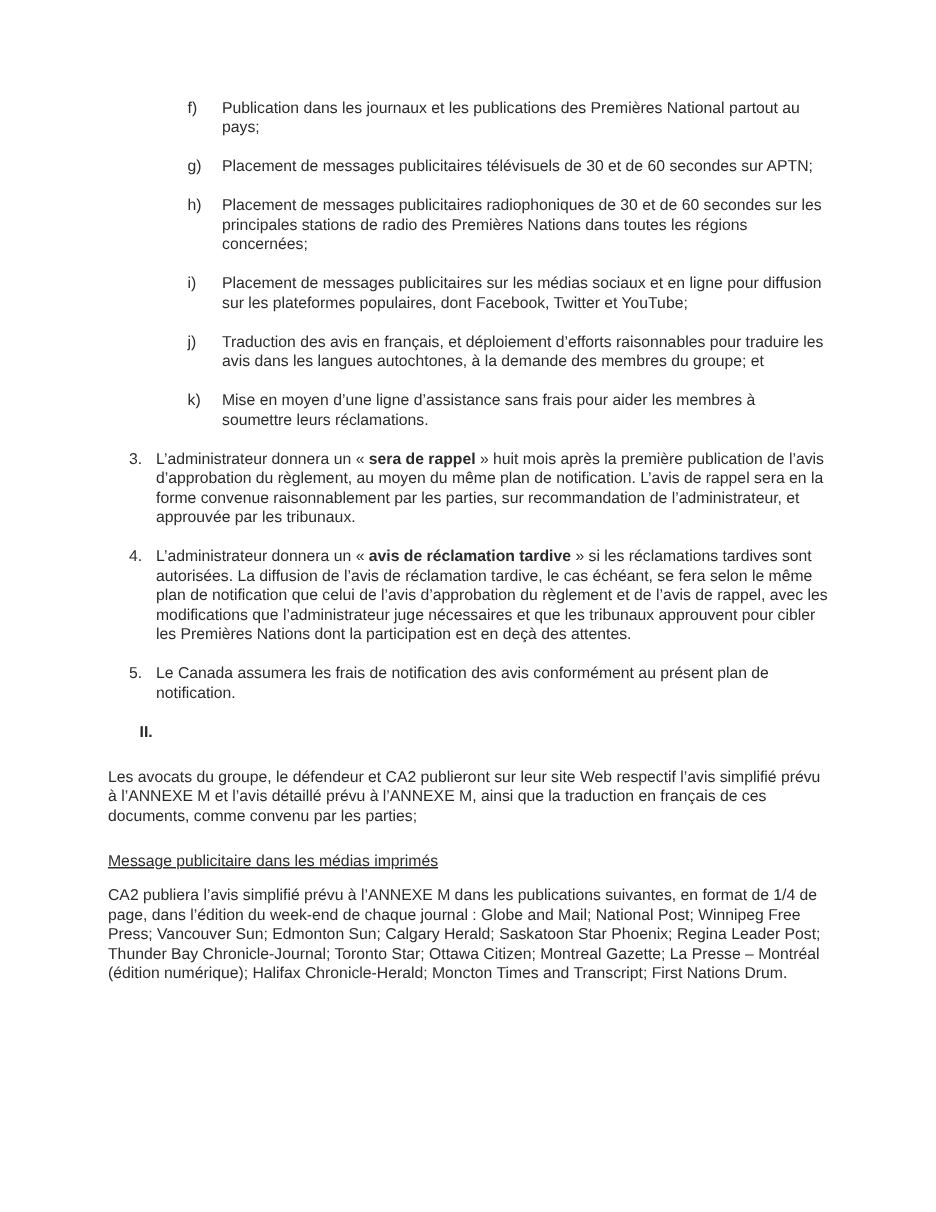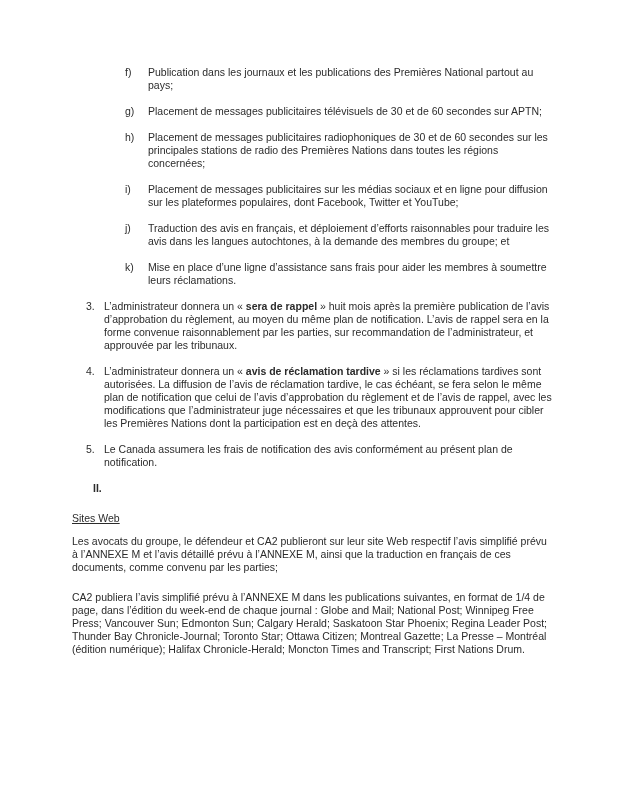--- a/index.html
+++ b/index.html
@@ -66,21 +66,21 @@
       <div class="list-item lettered">
         <span class="item-label">i)</span>
         <span class="item-text">Placement de messages publicitaires sur les médias sociaux et en ligne pour diffusion sur les plateformes populaires, dont Facebook, Twitter et YouTube;</span>
       </div>
       <div class="list-item lettered">
         <span class="item-label">j)</span>
         <span class="item-text">Traduction des avis en français, et déploiement d’efforts raisonnables pour traduire les avis dans les langues autochtones, à la demande des membres du groupe; et</span>
       </div>
       <div class="list-item lettered">
         <span class="item-label">k)</span>
-        <span class="item-text">Mise en place d’une ligne d’assistance sans frais pour aider les membres à soumettre leurs réclamations.</span>
+        <span class="item-text">Mise en moyen d’une ligne d’assistance sans frais pour aider les membres à soumettre leurs réclamations.</span>
       </div>
     </div>
   <div id="numbered-list">
       <div class="list-item numbered">
         <span class="item-label">3.</span>
         <span class="item-text"><span>L’administrateur donnera un « </span><span class="b">sera de rappel</span><span> » huit mois après la première publication de l’avis d’approbation du règlement, au moyen du même plan de notification. L’avis de rappel sera en la forme convenue raisonnablement par les parties, sur recommandation de l’administrateur, et approuvée par les tribunaux.</span></span>
       </div>
       <div class="list-item numbered">
         <span class="item-label">4.</span>
         <span class="item-text"><span>L’administrateur donnera un « </span><span class="b">avis de réclamation tardive</span><span> » si les réclamations tardives sont autorisées. La diffusion de l’avis de réclamation tardive, le cas échéant, se fera selon le même plan de notification que celui de l’avis d’approbation du règlement et de l’avis de rappel, avec les modifications que l’administrateur juge nécessaires et que les tribunaux approuvent pour cibler les Premières Nations dont la participation est en deçà des attentes.</span></span>
@@ -88,20 +88,20 @@
       <div class="list-item numbered">
         <span class="item-label">5.</span>
         <span class="item-text"><span>Le Canada assumera les frais de notification des avis conformément au présent plan de notification.</span></span>
       </div>
     </div>
   <div class="section-heading">
     <span class="section-number">II.</span>
   </div>
   <div id="subsections">
       <div>
-        <div class="subsection-heading">Sites Web</div>
         <p class="paragraph"><span>Les avocats du groupe, le défendeur et CA2 publieront sur leur site Web respectif l’avis simplifié prévu à l’ANNEXE M et l’avis détaillé prévu à l’ANNEXE M, ainsi que la traduction en français de ces documents, comme convenu par les parties;</span></p>
       </div>
       <div>
+        <div class="subsection-heading">Message publicitaire dans les médias imprimés</div>
         <p class="paragraph"><span>CA2 publiera l’avis simplifié prévu à l’ANNEXE M dans les publications suivantes, en format de 1/4 de page, dans l’édition du week-end de chaque journal : </span><span class="i">Globe and Mail</span><span>; </span><span class="i">National Post</span><span>; </span><span class="i">Winnipeg Free Press</span><span>; </span><span class="i">Vancouver Sun</span><span>; </span><span class="i">Edmonton Sun</span><span>; </span><span class="i">Calgary Herald</span><span>; </span><span class="i">Saskatoon Star Phoenix</span><span>; </span><span class="i">Regina Leader Post</span><span>; </span><span class="i">Thunder Bay Chronicle-Journal</span><span>; </span><span class="i">Toronto Star</span><span>; </span><span class="i">Ottawa Citizen</span><span>; </span><span class="i">Montreal Gazette</span><span>; La Presse – Montréal (édition numérique); </span><span class="i">Halifax Chronicle-Herald</span><span>; </span><span class="i">Moncton Times and Transcript</span><span>; </span><span class="i">First Nations Drum</span><span>.</span></p>
       </div>
     </div>
 </div>
 
 </body></html>

